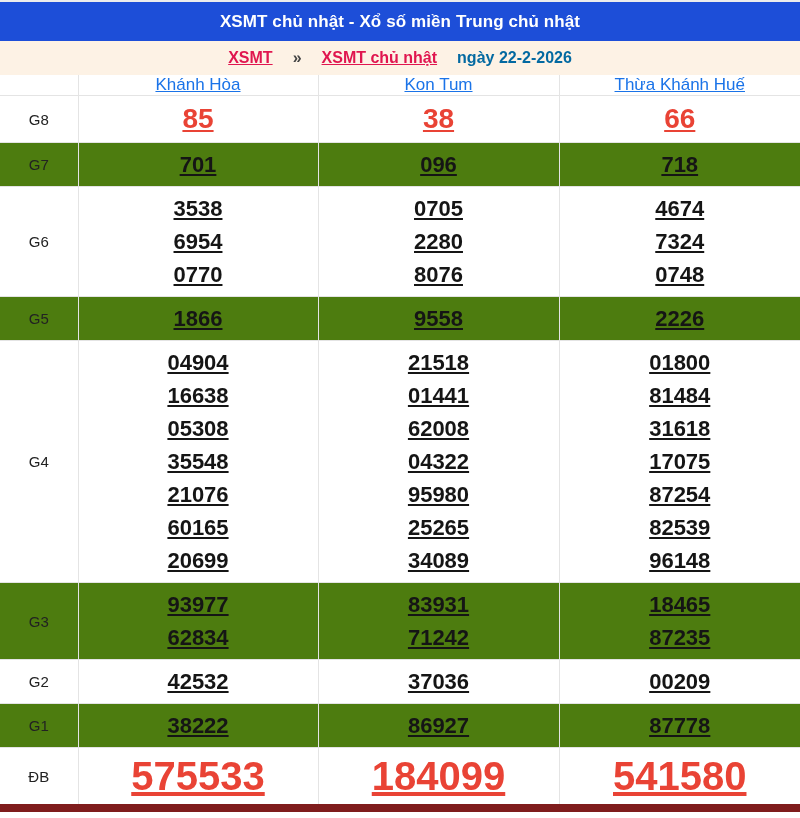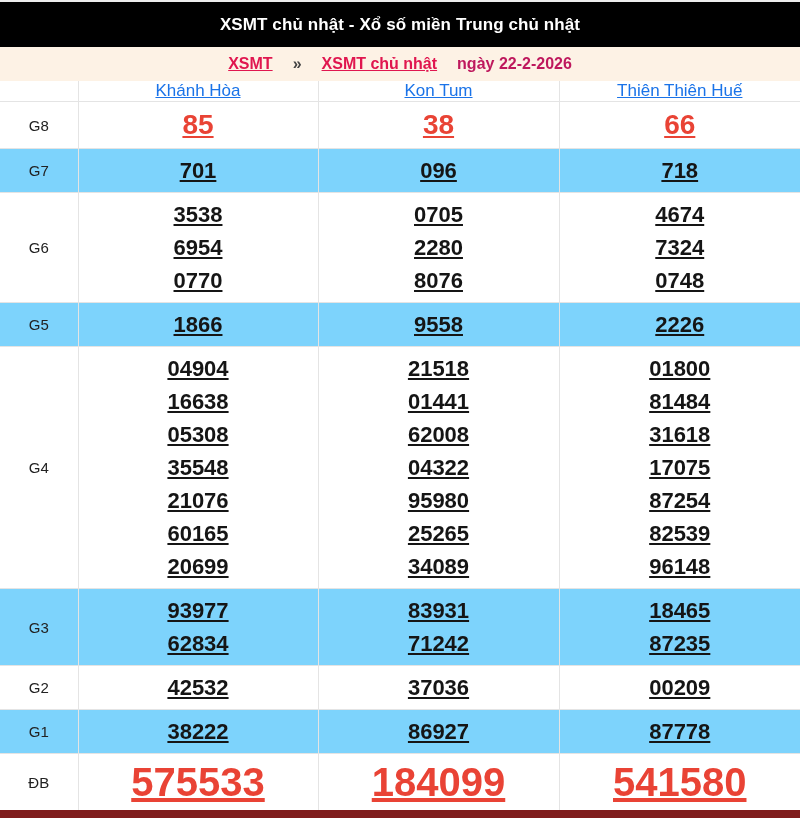--- a/index.html
+++ b/index.html
@@ -2,22 +2,22 @@
 <html><head>
 <meta charset="utf-8">
 <style>
   html, body { margin: 0; padding: 0; background: #ffffff; }
   body {
     width: 800px;
     font-family: "Liberation Sans", "DejaVu Sans", sans-serif;
     color: #151515;
   }
   .titlebar {
-    background: #000000;
-    height: 47px;
+    background: #1d4ed8;
+    height: 41px;
     border-top: 2px solid #ececec;
     box-sizing: border-box;
     display: flex;
     align-items: center;
     justify-content: center;
   }
   .titlebar h1 {
     margin: 0;
     color: #ffffff;
     font-size: 17px;
@@ -34,21 +34,21 @@
     font-size: 16px;
     font-weight: 700;
     text-align: center;
   }
   .breadcrumb a {
     color: #e0164f;
     text-decoration: underline;
     cursor: pointer;
   }
   .breadcrumb .sep { color: #444; font-weight: 700; }
-  .breadcrumb .date { color: #be185d; }
+  .breadcrumb .date { color: #0369a1; }
 
   table.results {
     width: 800px;
     border-collapse: collapse;
     table-layout: fixed;
     background: #ffffff;
   }
   .results th, .results td {
     border: 1px solid #e4e4e4;
     text-align: center;
@@ -57,21 +57,21 @@
   .results th:first-child, .results td:first-child { border-left: none; }
   .results th:last-child,  .results td:last-child  { border-right: none; }
   .results thead th { border-top: none; height: 18px; background: #fff; font-weight: 400; padding: 0; }
   .results thead a {
     color: #1a73e8;
     font-size: 17px;
     text-decoration: underline;
     cursor: pointer;
   }
   .results tbody td { padding: 5px 13px; }
-  tr.alt { background: #7dd3fc; }
+  tr.alt { background: #4d7c0f; }
   .label-cell { font-size: 15px; color: #222; font-weight: 400; }
   .num {
     font-weight: 700;
     font-size: 22px;
     line-height: 33px;
     color: #151515;
     text-decoration: underline;
   }
   tr.row-g8 .num { color: #e94335; font-size: 28px; line-height: 36px; }
   tr.row-db .num { color: #e94335; font-size: 40px; line-height: 40px; }
@@ -99,21 +99,21 @@
       <col style="width:78px">
       <col style="width:240px">
       <col style="width:241px">
       <col style="width:241px">
     </colgroup>
     <thead>
       <tr id="province-row">
         <th class="label-cell"></th>
       <th><a>Khánh Hòa</a></th>
           <th><a>Kon Tum</a></th>
-          <th><a>Thiên Thiên Huế</a></th>
+          <th><a>Thừa Khánh Huế</a></th>
         </tr>
     </thead>
     <tbody id="results-body">
         <tr class="row-g8">
           <td class="label-cell">G8</td>
           <td>
             <div class="num">85</div>
           </td>
           <td>
             <div class="num">38</div>

